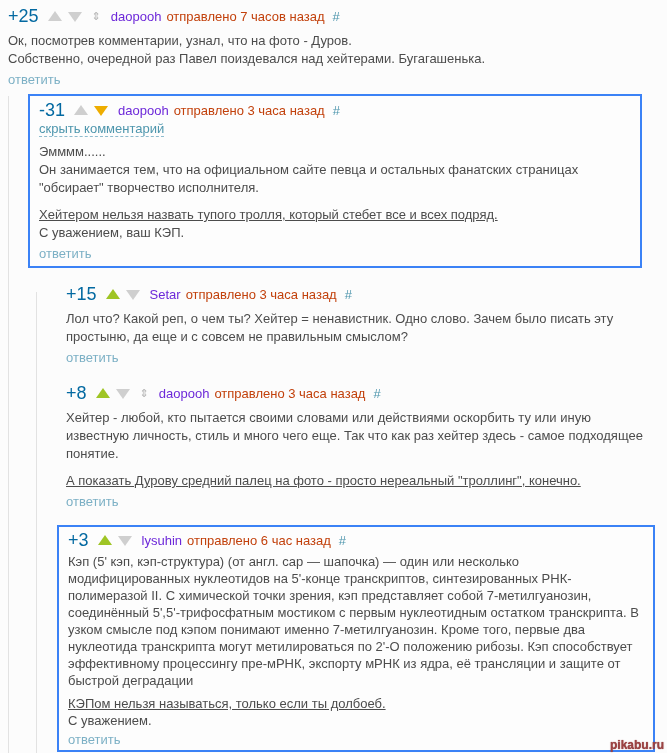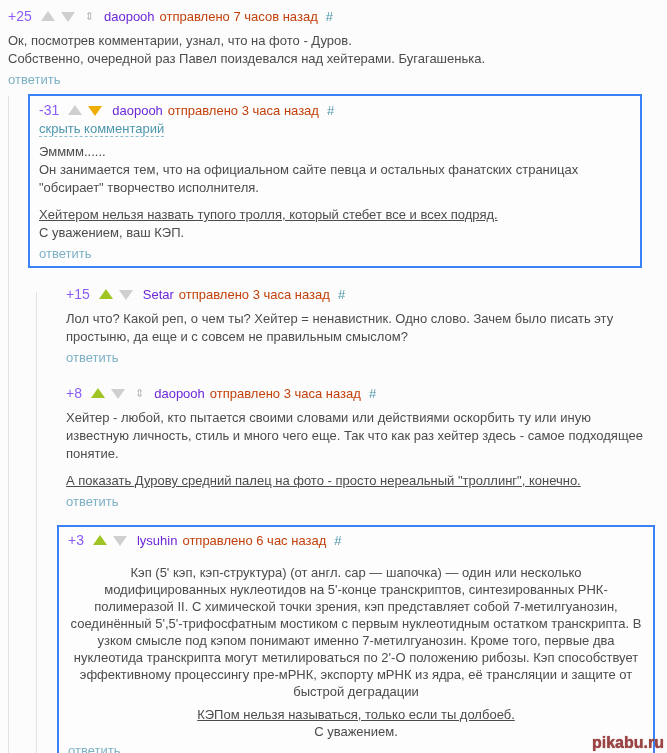--- a/index.html
+++ b/index.html
@@ -7,21 +7,21 @@
     width:667px; height:753px; position:relative; overflow:hidden;
     background:#fcfcfc;
     font-family:"Liberation Sans", sans-serif;
     font-size:13px; color:#4c4c4c;
   }
   .thread-line { position:absolute; width:1px; background:#e2e2e2; }
   #line1 { left:8px;  top:96px;  height:657px; }
   #line2 { left:36px; top:292px; height:461px; }
 
   .c-header { display:flex; align-items:center; height:20px; }
-  .score { color:#8b5cf6; font-size:14px; margin-right:9px; }
+  .score { color:#0369a1; font-size:18px; margin-right:9px; }
   .arr { width:0; height:0; display:inline-block; cursor:pointer; }
   .arr.up   { border-left:7px solid transparent; border-right:7px solid transparent; border-bottom:10px solid #cfcfcf; margin-right:6px; }
   .arr.down { border-left:7px solid transparent; border-right:7px solid transparent; border-top:10px solid #cfcfcf; margin-top:2px; }
   .arr.up.green   { border-bottom-color:#9fc525; }
   .arr.down.yellow{ border-top-color:#eead00; }
   .collapse { color:#b2b2b2; font-size:11px; line-height:1; margin-left:10px; cursor:pointer; }
   .username { color:#6d28d9; margin-left:10px; cursor:pointer; }
   .meta { color:#c2410c; margin-left:5px; }
   .hash { color:#4e96ad; margin-left:8px; cursor:pointer; text-decoration:none; }
 
@@ -30,27 +30,27 @@
   .reply { display:inline-block; margin-top:4px; color:#7cb0c5; cursor:pointer; }
   .hide-link { display:inline-block; margin-top:2px; color:#4e96ad; border-bottom:1px dashed #8fbcce; cursor:pointer; }
 
   .boxed { border:2px solid #3b82f6; background:#fdfdfd; }
   #c1   { margin:6px 10px 0 8px; }
   #box1 { margin:7px 25px 0 28px; padding:5px 9px 5px; }
   #c3   { margin:16px 12px 0 66px; }
   #c4   { margin:18px 12px 0 66px; }
   #box2 { margin:16px 12px 0 57px; padding:4px 9px 3px; }
   #box1 .c-header, #box2 .c-header { height:18px; }
-  #box2 .c-body { margin-top:15px; line-height:17px;text-align:center; }
+  #box2 .c-body { margin-top:4px; line-height:17px; }
   #box2 .c-body .line.gap { margin-top:6px; }
   #box2 .reply { margin-top:3px; }
 
   .watermark {
     position:absolute; right:3px; bottom:1px;
-    font-size:16px; font-weight:bold; color:#9c4343;
+    font-size:12px; font-weight:bold; color:#9c4343;
     text-shadow:0 0 1px #7c2525;
   }
 </style>
 </head>
 <body>
 
 <div class="thread-line" id="line1"></div>
 <div class="thread-line" id="line2"></div>
 
 <div class="comment" id="c1">

